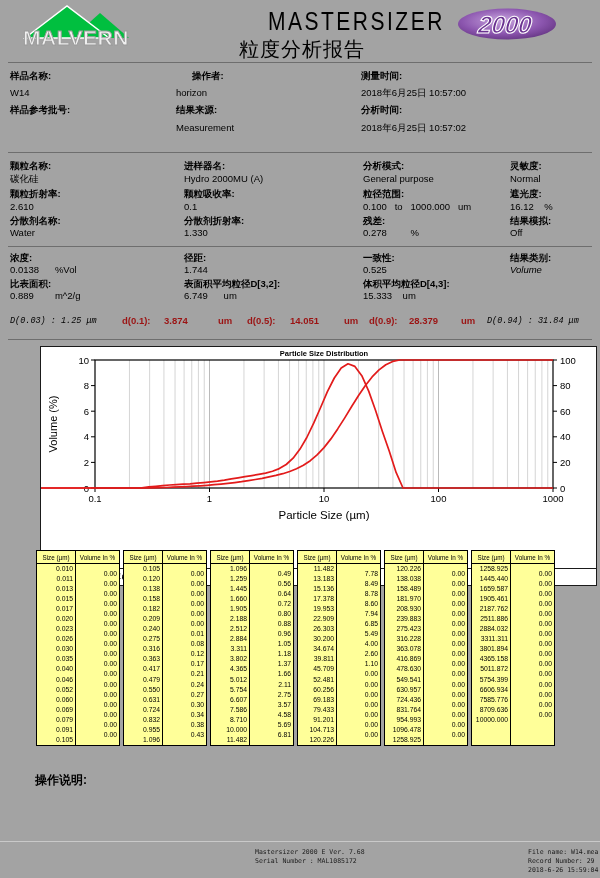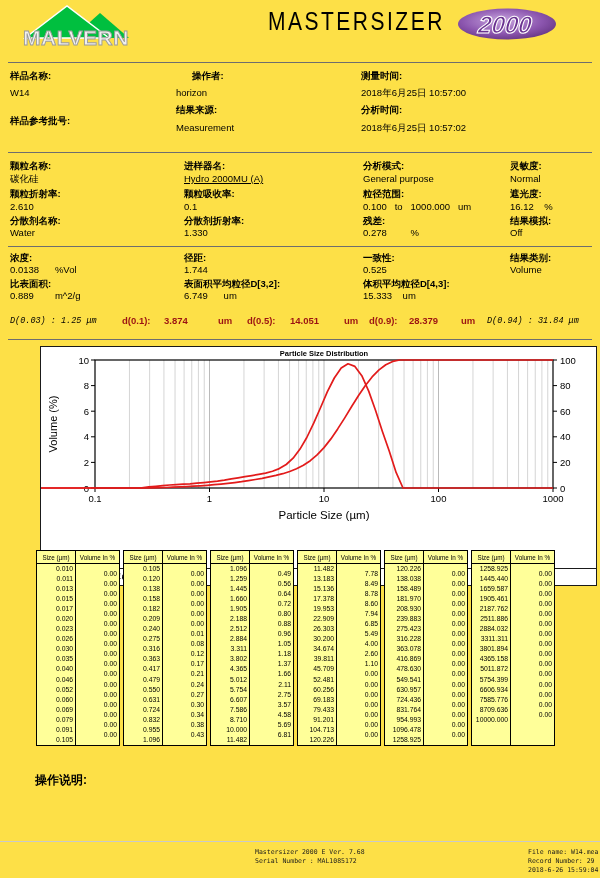--- a/index.html
+++ b/index.html
@@ -1,16 +1,16 @@
 <!DOCTYPE html>
 <html><head>
 <meta charset="utf-8">
 <style>
   html,body{margin:0;padding:0;background:#fff;}
-  .page{position:relative;width:600px;height:878px;background:#fde047;overflow:hidden;
+  .page{position:relative;width:600px;height:878px;background:#a3a3a3;overflow:hidden;
         font-family:"Liberation Sans","DejaVu Sans",sans-serif;color:#000;}
   .abs{position:absolute;}
   .rule{position:absolute;left:8px;right:8px;border-top:1px solid #6e6e6e;height:0;}
   .lbl{position:absolute;font-size:9.5px;font-weight:bold;white-space:pre;}
   .val{position:absolute;font-size:9.5px;font-weight:normal;white-space:pre;}
   
   .product-title{position:absolute;left:268px;top:6px;font-size:21px;letter-spacing:2.5px;
         font-weight:500;transform:scaleY(1.25);transform-origin:top left;white-space:nowrap;}
   .report-subtitle{position:absolute;left:239px;top:36px;font-size:20px;letter-spacing:1px;white-space:nowrap;}
   
@@ -59,47 +59,48 @@
       <radialGradient id="badgeGrad" cx="45%" cy="40%" r="75%">
         <stop offset="0%" stop-color="#c9a6e0"></stop>
         <stop offset="55%" stop-color="#8b55ae"></stop>
         <stop offset="100%" stop-color="#54276f"></stop>
       </radialGradient>
     </defs>
     <ellipse cx="51" cy="17" rx="49" ry="15.5" fill="url(#badgeGrad)"></ellipse>
     <text x="51" y="26" text-anchor="middle" font-family="Liberation Sans, sans-serif" font-size="24" font-style="italic" font-weight="bold" fill="#6a3290" stroke="#ffffff" stroke-width="1.1" transform="skewX(-6)">2000</text>
   </svg>
 
+  <div class="report-subtitle">粒度分析报告</div>
 
   <div class="rule" style="top:62px;"></div>
 
   <div id="sec-sample">
       <div class="lbl" style="left: 10px; top: 70px;">样品名称:</div>
       <div class="val" style="left: 10px; top: 87px;">W14</div>
-      <div class="lbl" style="left: 10px; top: 115px;">样品参考批号:</div>
+      <div class="lbl" style="left: 10px; top: 104px;">样品参考批号:</div>
       <div class="val" style="left: 10px; top: 122px;"></div>
       <div class="lbl" style="left: 176px; top: 70px; margin-left: 16px;">操作者:</div>
       <div class="val" style="left: 176px; top: 87px;">horizon</div>
       <div class="lbl" style="left: 176px; top: 104px;">结果来源:</div>
       <div class="val" style="left: 176px; top: 122px;">Measurement</div>
       <div class="lbl" style="left: 361px; top: 70px;">测量时间:</div>
       <div class="val" style="left: 361px; top: 87px;">2018年6月25日 10:57:00</div>
       <div class="lbl" style="left: 361px; top: 104px;">分析时间:</div>
       <div class="val" style="left: 361px; top: 122px;">2018年6月25日 10:57:02</div>
     </div>
   <div class="rule" style="top:152px;"></div>
   <div id="sec-params">
       <div class="lbl" style="left: 10px; top: 160px;">颗粒名称:</div>
       <div class="val" style="left: 10px; top: 173px;">碳化硅</div>
       <div class="lbl" style="left: 10px; top: 188px;">颗粒折射率:</div>
       <div class="val" style="left: 10px; top: 201px;">2.610</div>
       <div class="lbl" style="left: 10px; top: 215px;">分散剂名称:</div>
       <div class="val" style="left: 10px; top: 227px;">Water</div>
       <div class="lbl" style="left: 184px; top: 160px;">进样器名:</div>
-      <div class="val" style="left: 184px; top: 173px; text-decoration: underline;">Hydro 2000MU (A)</div>
+      <div class="val" style="left: 184px; top: 173px;">Hydro 2000MU (A)</div>
       <div class="lbl" style="left: 184px; top: 188px;">颗粒吸收率:</div>
       <div class="val" style="left: 184px; top: 201px;">0.1</div>
       <div class="lbl" style="left: 184px; top: 215px;">分散剂折射率:</div>
       <div class="val" style="left: 184px; top: 227px;">1.330</div>
       <div class="lbl" style="left: 363px; top: 160px;">分析模式:</div>
       <div class="val" style="left: 363px; top: 173px;">General purpose</div>
       <div class="lbl" style="left: 363px; top: 188px;">粒径范围:</div>
       <div class="val" style="left: 363px; top: 201px;">0.100   to   1000.000   um</div>
       <div class="lbl" style="left: 363px; top: 215px;">残差:</div>
       <div class="val" style="left: 363px; top: 227px;">0.278         %</div>
@@ -118,21 +119,21 @@
       <div class="val" style="left: 10px; top: 290px;">0.889        m^2/g</div>
       <div class="lbl" style="left: 184px; top: 252px;">径距:</div>
       <div class="val" style="left: 184px; top: 264px;">1.744</div>
       <div class="lbl" style="left: 184px; top: 278px;">表面积平均粒径D[3,2]:</div>
       <div class="val" style="left: 184px; top: 290px;">6.749      um</div>
       <div class="lbl" style="left: 363px; top: 252px;">一致性:</div>
       <div class="val" style="left: 363px; top: 264px;">0.525</div>
       <div class="lbl" style="left: 363px; top: 278px;">体积平均粒径D[4,3]:</div>
       <div class="val" style="left: 363px; top: 290px;">15.333    um</div>
       <div class="lbl" style="left: 510px; top: 252px;">结果类别:</div>
-      <div class="val" style="left: 510px; top: 264px;">Volume</div>
+      <div class="val" style="left: 510px; top: 264px; font-style: italic;">Volume</div>
     </div>
 
   <div class="drow">
     <span class="dmono" style="left:10px;top:2px;">D(0.03) : 1.25 μm</span>
     <span class="dred" style="left: 122px; top: 1px; color: rgb(155, 19, 19);">d(0.1):</span>
     <span class="dred" style="left: 164px; top: 1px; color: rgb(155, 19, 19);">3.874</span>
     <span class="dred" style="left: 218px; top: 1px; color: rgb(155, 19, 19);">um</span>
     <span class="dred" style="left: 247px; top: 1px; color: rgb(155, 19, 19);">d(0.5):</span>
     <span class="dred" style="left: 290px; top: 1px; color: rgb(155, 19, 19);">14.051</span>
     <span class="dred" style="left: 344px; top: 1px; color: rgb(155, 19, 19);">um</span>

